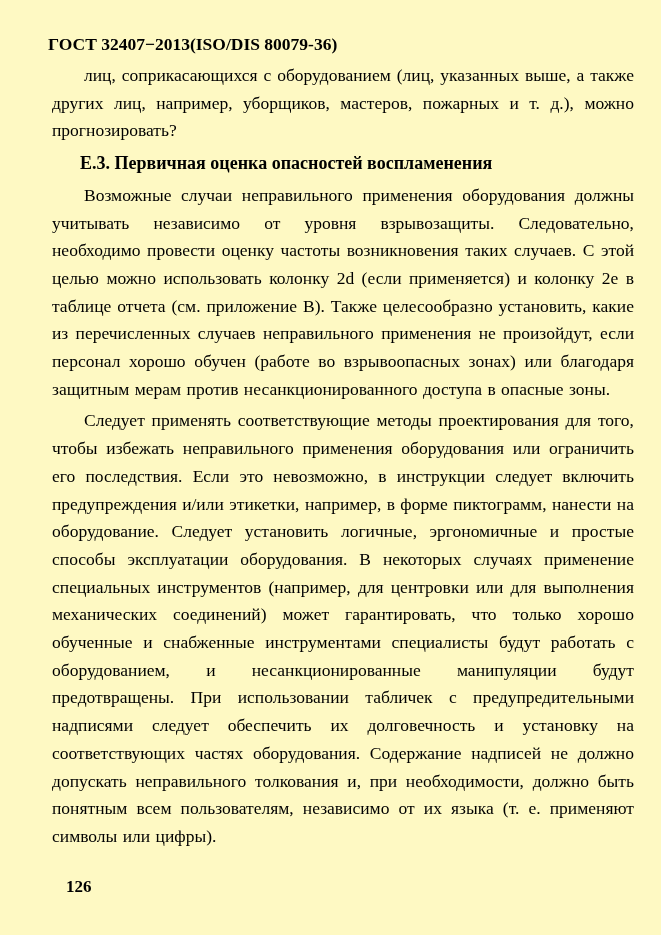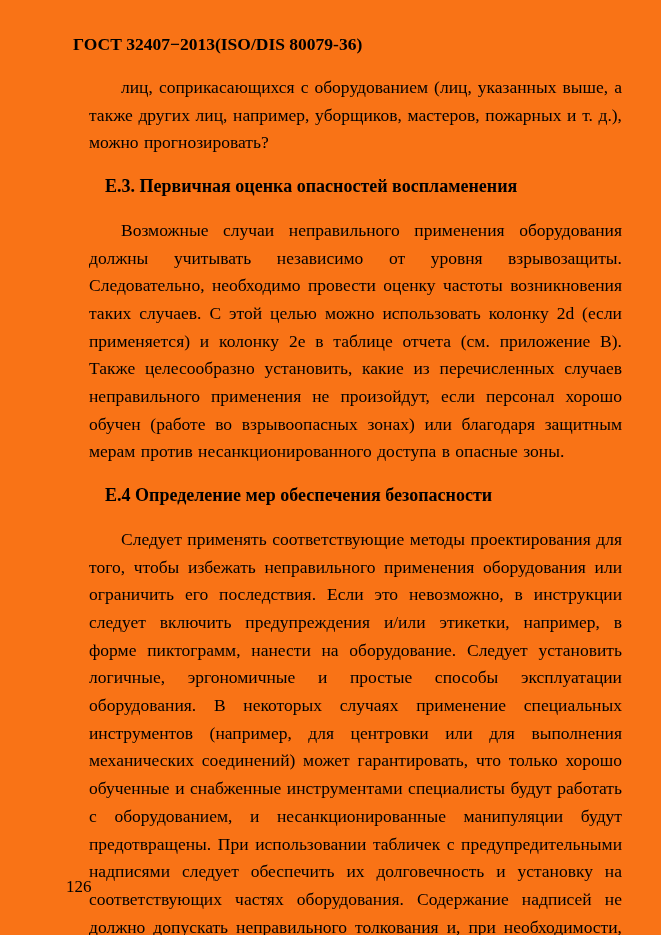--- a/index.html
+++ b/index.html
@@ -5,69 +5,69 @@
   * { box-sizing: border-box; }
   html, body {
     margin: 0;
     padding: 0;
     background: #ffffff;
   }
   .page {
     position: relative;
     width: 661px;
     height: 935px;
-    background: #f97316;
+    background: #fef9c3;
     color: #000000;
     font-family: "Liberation Serif", "DejaVu Serif", serif;
-    padding: 30px 23px 0 73px;
+    padding: 30px 23px 0 48px;
     overflow: hidden;
   }
   .doc-header {
     font-weight: bold;
     font-size: 17.5px;
     line-height: 28px;
     margin: 0;
     white-space: nowrap;
   }
   .body-para {
-    margin: 16px;
+    margin: 4px;
     font-size: 17.5px;
     line-height: 27.7px;
     text-align: justify;
     text-indent: 32px;
     word-spacing: 1px;
   }
   .section-heading {
     margin: 5px 0 2px 0;
     font-weight: bold;
     font-size: 18px;
     line-height: 27.7px;
     text-indent: 32px;
     text-align: left;
   }
   .page-number {
     position: absolute;
     left: 66px;
     bottom: 40px;
     font-size: 17px;
     line-height: 17px;
+    font-weight: bold;
   }
 </style>
 </head>
 <body>
 
 <div class="page">
 
   <div class="doc-header">ГОСТ 32407−2013(ISO/DIS 80079-36)</div>
 
   <p class="body-para">лиц, соприкасающихся с  оборудованием (лиц, указанных выше, а также других лиц, например, уборщиков, мастеров, пожарных и т. д.), можно прогнозировать?</p>
 
   <h2 class="section-heading">Е.3. Первичная оценка опасностей воспламенения</h2>
 
   <p class="body-para">Возможные случаи неправильного применения оборудования  должны учитывать независимо от уровня взрывозащиты. Следовательно, необходимо провести оценку частоты возникновения таких случаев. С этой целью можно использовать колонку 2d (если применяется) и колонку 2е в таблице отчета (см. приложение В). Также целесообразно установить, какие из перечисленных случаев неправильного применения не произойдут, если персонал хорошо обучен (работе во взрывоопасных зонах) или благодаря защитным мерам против несанкционированного доступа в опасные зоны.</p>
 
-  <h2 class="section-heading">Е.4 Определение мер обеспечения безопасности</h2>
 
   <p class="body-para">Следует применять соответствующие методы проектирования для того, чтобы избежать неправильного применения оборудования или ограничить его последствия. Если это невозможно, в инструкции следует включить предупреждения и/или этикетки, например, в форме пиктограмм, нанести на оборудование. Следует установить логичные, эргономичные и простые способы эксплуатации оборудования. В некоторых случаях применение специальных инструментов  (например, для центровки или для выполнения механических соединений) может гарантировать, что только хорошо обученные и снабженные инструментами специалисты будут работать с оборудованием, и несанкционированные манипуляции будут предотвращены. При использовании табличек с предупредительными надписями следует обеспечить  их долговечность и установку на соответствующих частях оборудования. Содержание надписей не должно допускать неправильного толкования и, при необходимости, должно быть понятным всем пользователям,  независимо от их языка (т. е. применяют символы или цифры).</p>
 
   <div class="page-number">126</div>
 
 </div>
 
 </body></html>

